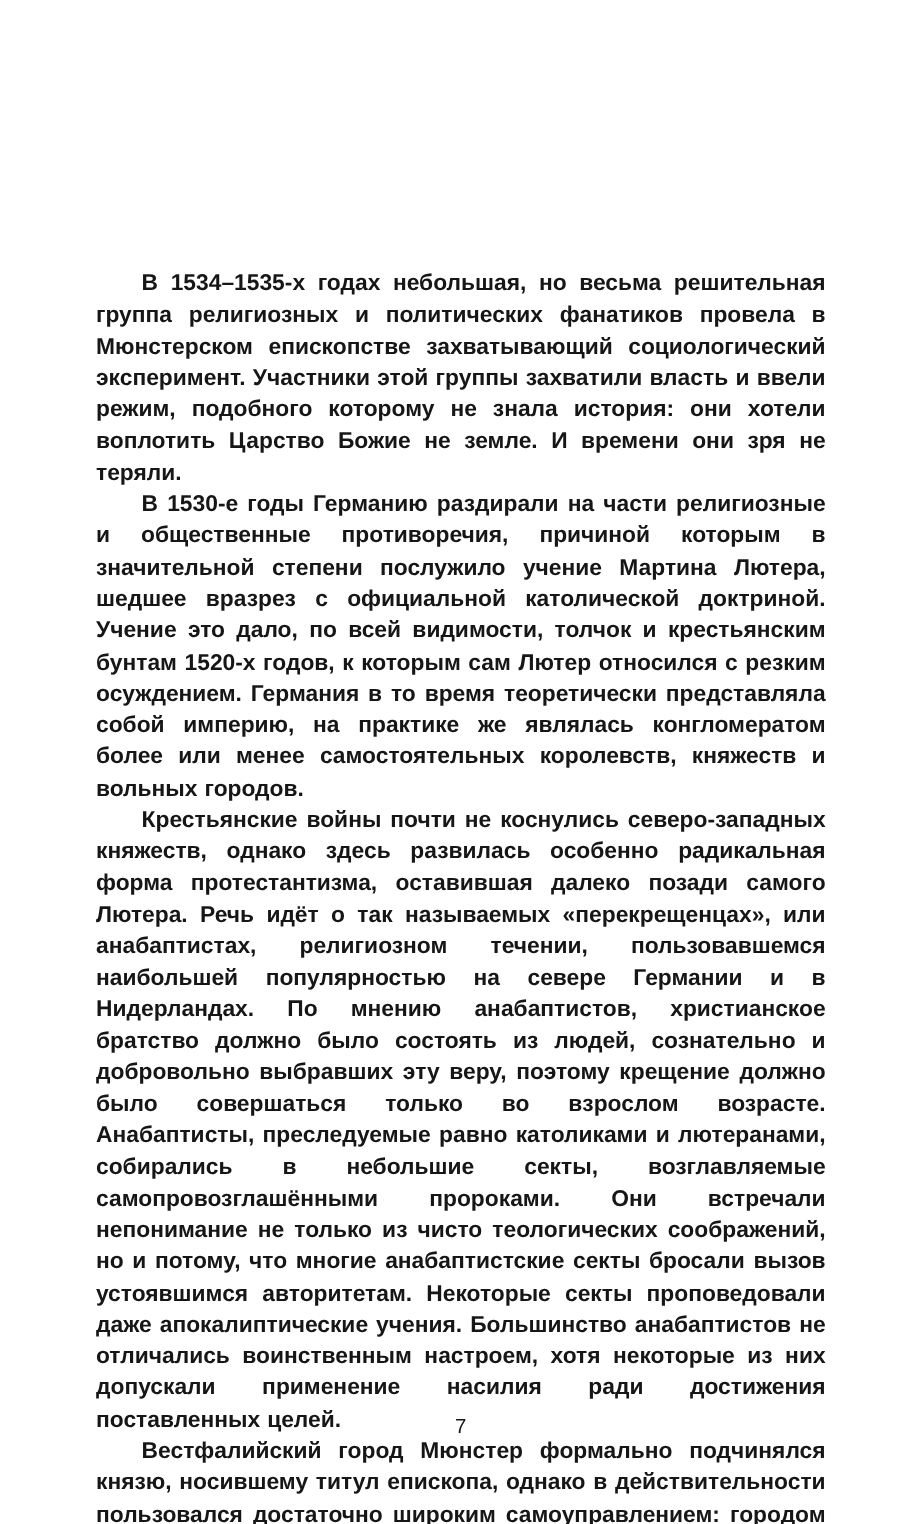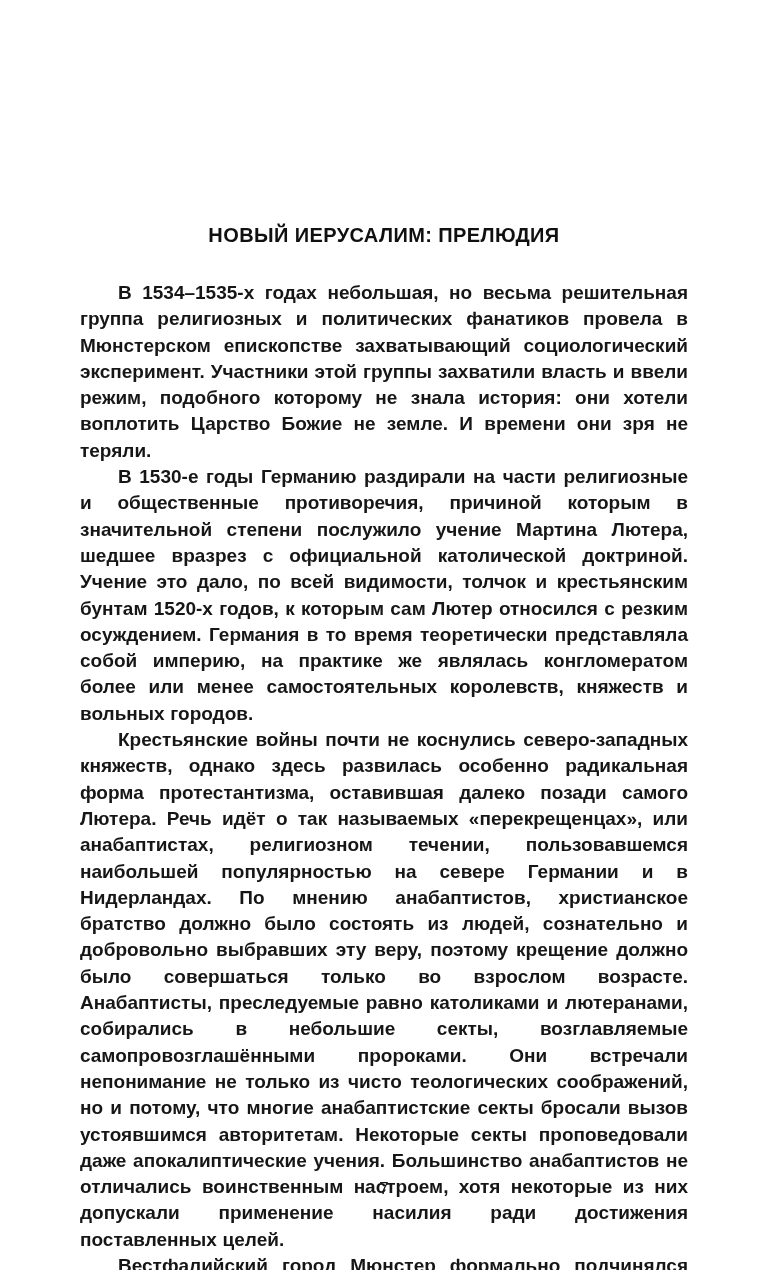--- a/index.html
+++ b/index.html
@@ -50,20 +50,19 @@
       text-align: center;
       font-size: 17px;
       color: #161616;
     }
   </style>
 </head>
 <body>
 
 <div class="page">
   <div class="content">
-    <h1 class="chapter-title">НОВЫЙ ИЕРУСАЛИМ: ПРЕЛЮДИЯ</h1>
     <p class="para">В 1534–1535-х годах небольшая, но весьма решительная группа религиозных и политических фанатиков провела в Мюнстерском епископстве захватывающий социологический эксперимент. Участники этой группы захватили власть и ввели режим, подобного которому не знала история: они хотели воплотить Царство Божие не земле. И времени они зря не теряли.</p>
     <p class="para">В 1530-е годы Германию раздирали на части религиозные и общественные противоречия, причиной которым в значительной степени послужило учение Мартина Лютера, шедшее вразрез с официальной католической доктриной. Учение это дало, по всей видимости, толчок и крестьянским бунтам 1520-х годов, к которым сам Лютер относился с резким осуждением. Германия в то время теоретически представляла собой империю, на практике же являлась конгломератом более или менее самостоятельных королевств, княжеств и вольных городов.</p>
     <p class="para">Крестьянские войны почти не коснулись северо-западных княжеств, однако здесь развилась особенно радикальная форма протестантизма, оставившая далеко позади самого Лютера. Речь идёт о так называемых «перекрещенцах», или анабаптистах, религиозном течении, пользовавшемся наибольшей популярностью на севере Германии и в Нидерландах. По мнению анабаптистов, христианское братство должно было состоять из людей, сознательно и добровольно выбравших эту веру, поэтому крещение должно было совершаться только во взрослом возрасте. Анабаптисты, преследуемые равно католиками и лютеранами, собирались в небольшие секты, возглавляемые самопровозглашёнными пророками. Они встречали непонимание не только из чисто теологических соображений, но и потому, что многие анабаптистские секты бросали вызов устоявшимся авторитетам. Некоторые секты проповедовали даже апокалиптические учения. Большинство анабаптистов не отличались воинственным настроем, хотя некоторые из них допускали применение насилия ради достижения поставленных целей.</p>
     <p class="para">Вестфалийский город Мюнстер формально подчинялся князю, носившему титул епископа, однако в действительности пользовался достаточно широким самоуправлением: городом правил совет, состоявший из наиболее выдающихся граждан. В начале 1530-х годов в городе случались волнения на религиозной почве, однако постепенно населявшие его лютеране и католики пришли к относительному согласию. Впрочем, среди лютеран встречались последователи весьма радикальных взглядов, позаимствованных отчасти у странствующих анабаптистских проповедников.</p>
   </div>
   <div class="page-number">7</div>
 </div>
 
 </body></html>

